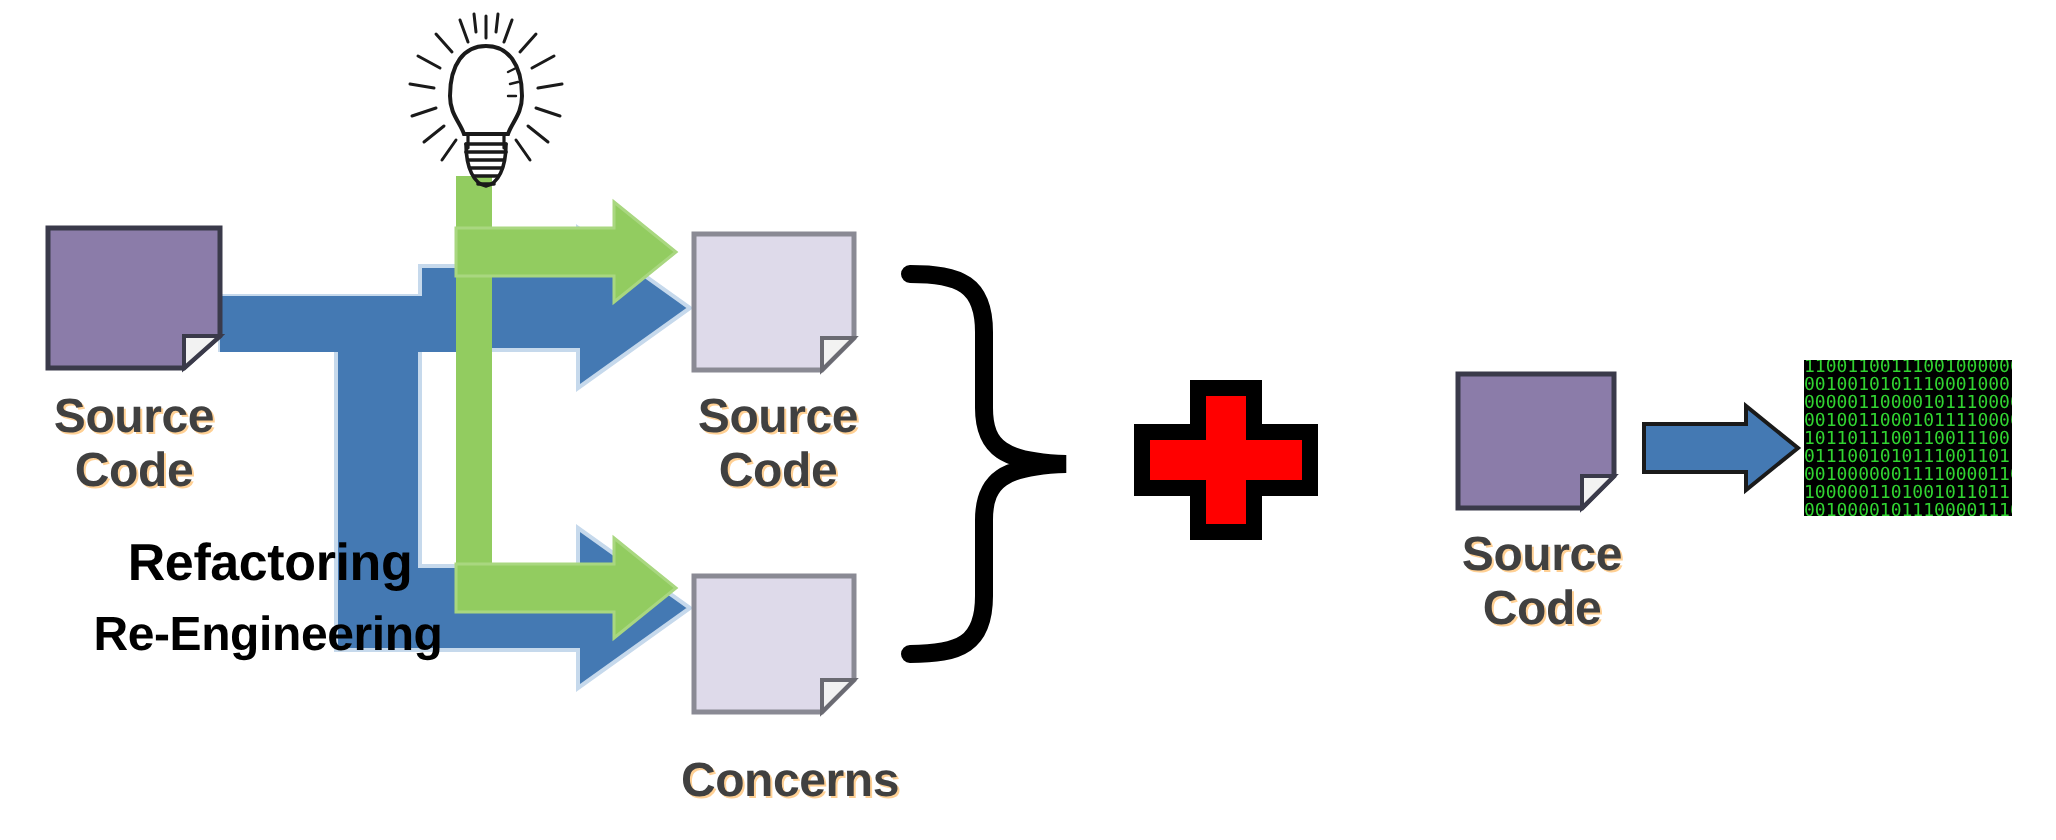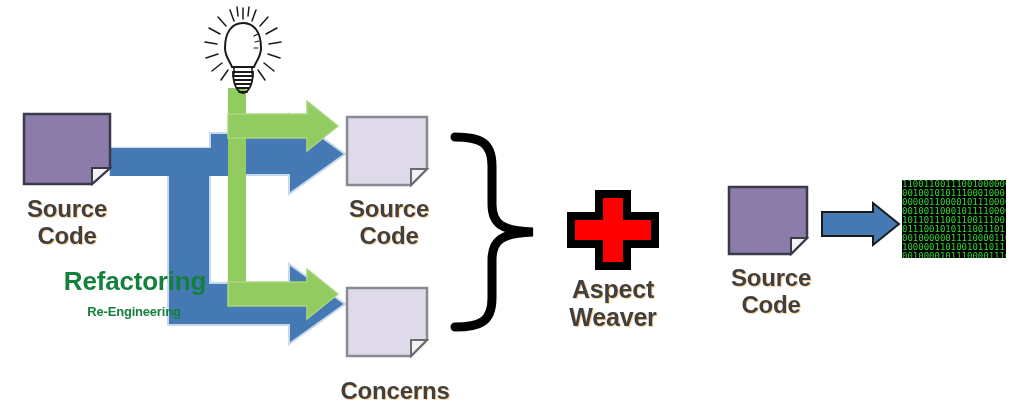--- a/index.html
+++ b/index.html
@@ -25,21 +25,21 @@
     font-family: "Liberation Sans", sans-serif;
     font-weight: bold;
     color: #404040;
     text-align: center;
     line-height: 1.12;
     white-space: pre-line;
     letter-spacing: -0.2px;
     text-shadow: 1px 1px 0 rgba(255,170,60,0.55);
   }
   .label.red {
-    color: #15803d;
+    color: #000000;
     text-shadow: none;
   }
 
   
   .doc { position: absolute; }
   .doc svg { display: block; overflow: visible; }
 
   
   .binary {
     position: absolute;
@@ -213,23 +213,21 @@
   <div class="binary" id="binary-block" style="left:902px; top:180px; width:104px; height:78px; font-size:9px;"><span class="brow" style="color: rgb(49, 212, 49);">11001100111001000000</span><span class="brow" style="color: rgb(49, 212, 49);">00100101011100010001</span><span class="brow" style="color: rgb(49, 212, 49);">00000110000101110000</span><span class="brow" style="color: rgb(49, 212, 49);">00100110001011110000</span><span class="brow" style="color: rgb(49, 212, 49);">10110111001100111001</span><span class="brow" style="color: rgb(49, 212, 49);">01110010101110011011</span><span class="brow" style="color: rgb(49, 212, 49);">00100000011110000110</span><span class="brow" style="color: rgb(49, 212, 49);">10000011010010110111</span><span class="brow" style="color: rgb(49, 212, 49);">00100001011100001110</span></div>
 
   <div class="label" style="left:8px;  top:196px; width:118px; font-size:24px;">Source
 Code</div>
 
   <div class="label" style="left:330px; top:196px; width:118px; font-size:24px;">Source
 Code</div>
 
   <div class="label" style="left:320px; top:378px; width:150px; font-size:24px;">Concerns</div>
 
-  <div class="label" style="left:552px; top:275px; width:122px; font-size:25px;">Aspect
-Weaver</div>
 
   <div class="label" style="left:712px; top:265px; width:118px; font-size:24px;">Source
 Code</div>
 
   <div class="label red" style="left:30px; top:267px; width:210px; font-size:26px;">Refactoring</div>
 
-  <div class="label red" style="left:24px; top:305px; width:220px; font-size:13px;">Re-Engineering</div>
+  <div class="label red" style="left:24px; top:305px; width:220px; font-size:24px;">Re-Engineering</div>
 
 </div>
 
 </body></html>

